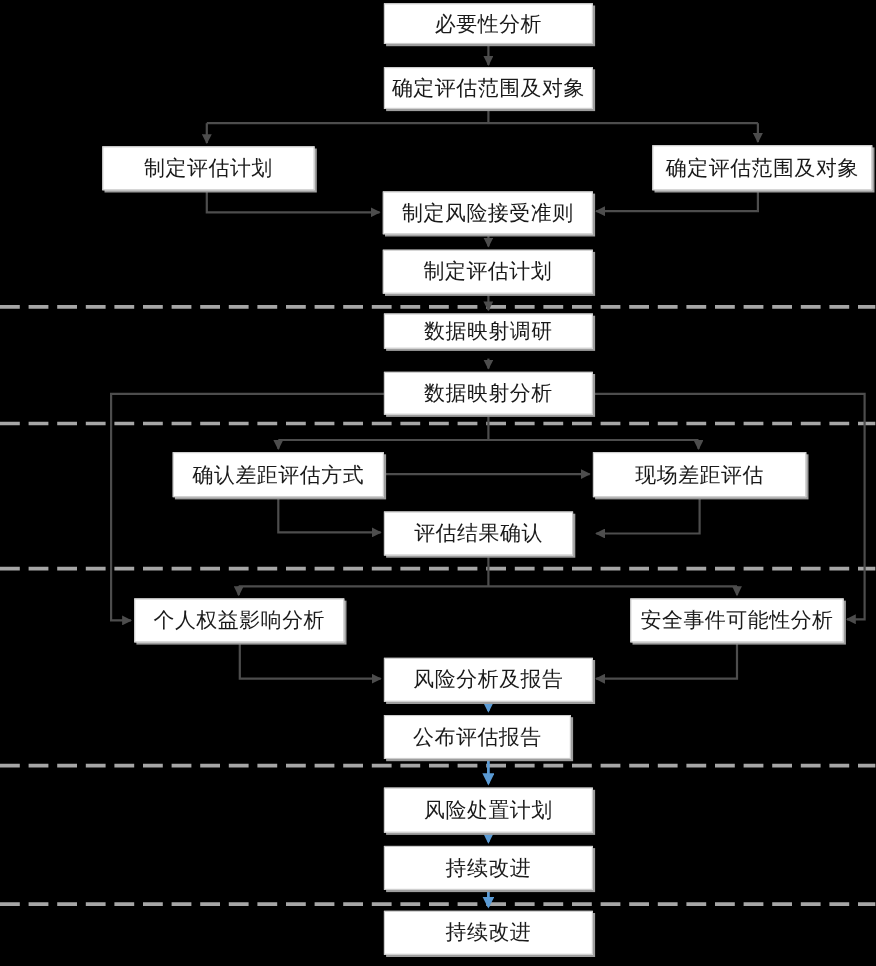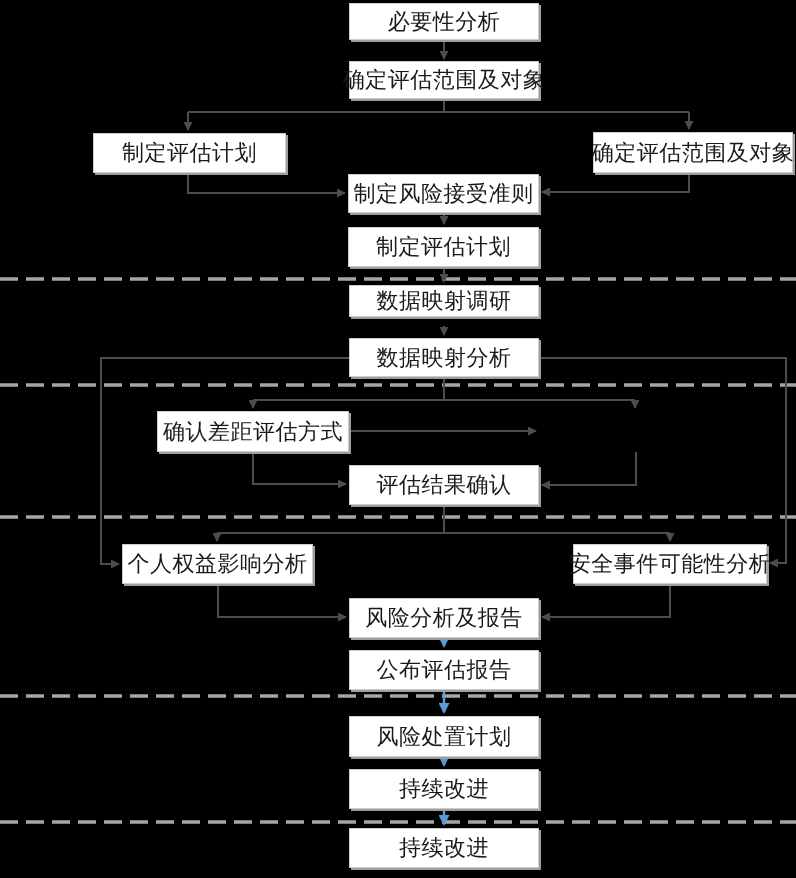--- a/index.html
+++ b/index.html
@@ -13,21 +13,21 @@
   .wires{position:absolute;left:0;top:0;}
   .divider{stroke:var(--phase-divider);stroke-width:3.4;stroke-dasharray:18 8;fill:none;}
   .edge{stroke:var(--connector);stroke-width:2;fill:none;}
   .edge.accent{stroke:var(--connector-accent);stroke-width:2.5;}
   .mk-gray{fill:var(--connector);}
   .mk-blue{fill:var(--connector-accent);}
   .node{
     position:absolute;box-sizing:border-box;background:var(--node-fill);
     border:1px solid var(--node-border);box-shadow:2px 2px 0 var(--node-shadow);
     display:flex;align-items:center;justify-content:center;
-    color:var(--node-text);font-size:22px;letter-spacing:0.5px;white-space:nowrap;
+    color:var(--node-text);font-size:19px;letter-spacing:0.5px;white-space:nowrap;
   }
 </style>
 </head>
 <body>
 
 <div class="canvas">
 
   <svg class="wires" width="796" height="878" viewBox="0 0 796 878" xmlns="http://www.w3.org/2000/svg">
     <defs>
       <marker id="ah-gray" markerWidth="10" markerHeight="9" refX="8" refY="4.5" orient="auto" markerUnits="userSpaceOnUse">
@@ -99,33 +99,36 @@
   </div>
   <div class="node" style="left:349px;top:285px;width:190px;height:32px">
     <span>数据映射调研</span>
   </div>
   <div class="node" style="left:349px;top:338px;width:190px;height:39px">
     <span>数据映射分析</span>
   </div>
   <div class="node" style="left:157px;top:411px;width:192px;height:41px">
     <span>确认差距评估方式</span>
   </div>
-  <div class="node" style="left:349px;top:465px;width:190px;height:40px">
+  <div class="node" style="left:539px;top:411px;width:194px;height:41px">
+    <span>现场差距评估</span>
+  </div>
+  <div class="node" style="left:349px;top:465px;width:172px;height:40px">
     <span>评估结果确认</span>
   </div>
   <div class="node" style="left:122px;top:544px;width:191px;height:40px">
     <span>个人权益影响分析</span>
   </div>
   <div class="node" style="left:573px;top:544px;width:194px;height:40px">
     <span>安全事件可能性分析</span>
   </div>
   <div class="node" style="left:349px;top:598px;width:190px;height:40px">
     <span>风险分析及报告</span>
   </div>
-  <div class="node" style="left:349px;top:650px;width:190px;height:40px">
+  <div class="node" style="left:349px;top:650px;width:170px;height:40px">
     <span>公布评估报告</span>
   </div>
   <div class="node" style="left:349px;top:716px;width:190px;height:41px">
     <span>风险处置计划</span>
   </div>
   <div class="node" style="left:349px;top:769px;width:190px;height:40px">
     <span>持续改进</span>
   </div>
   <div class="node" style="left:349px;top:828px;width:190px;height:40px">
     <span>持续改进</span>

